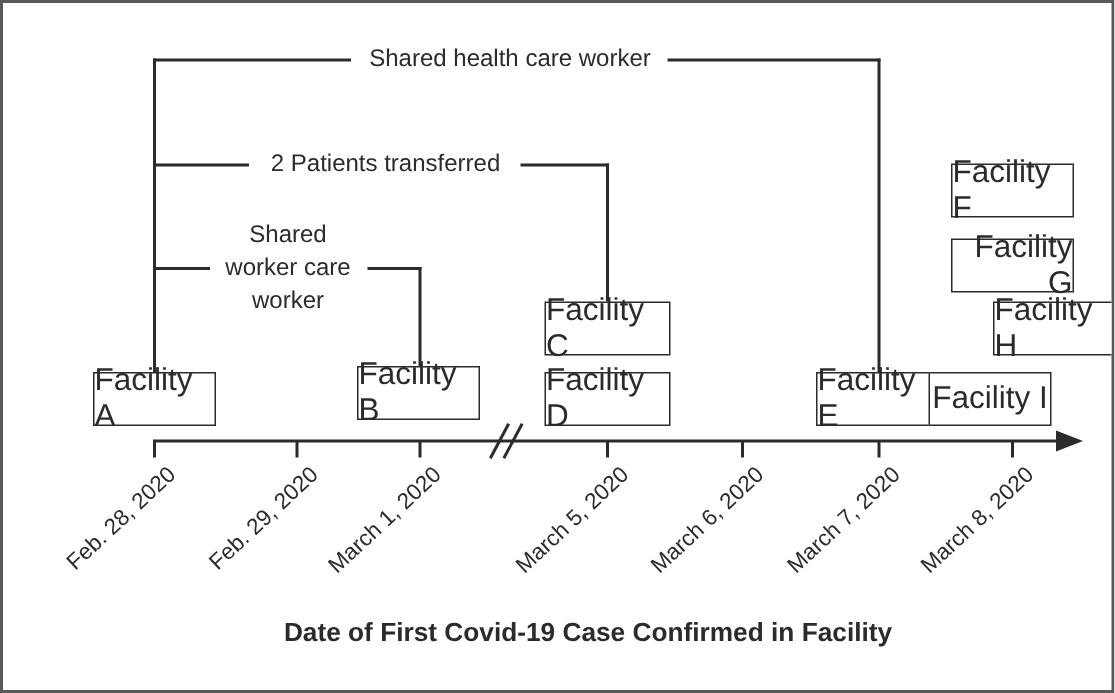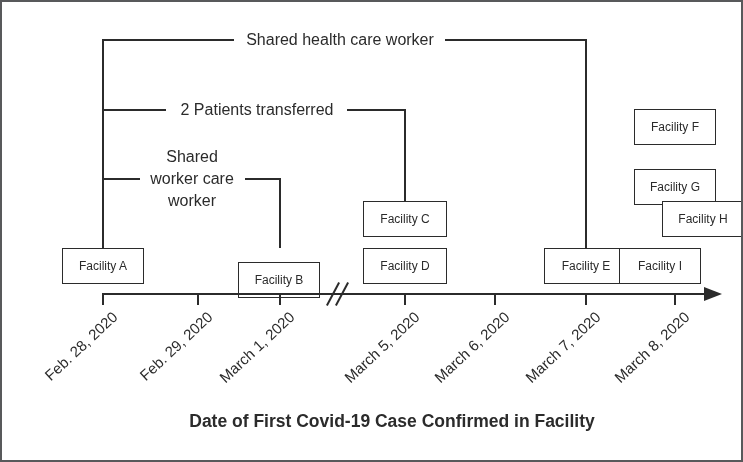--- a/index.html
+++ b/index.html
@@ -34,29 +34,29 @@
   }
   .lab-top { left:230px; top:28px;  width:216px; }
   .lab-mid { left:160px; top:98px;  width:190px; }
   .lab-low { left:130px; top:144px; width:120px; line-height:22px; white-space:normal; }
   
   .fbox {
     position:absolute; box-sizing:border-box;
     width:82px; height:36px;
     border:1.5px solid #2b2b2b; background:#fff;
     display:flex; align-items:center; justify-content:center;
-    font-size:12px;
+    font-size:21px;
   }
   .f-a { left:60px;  top:246px; }
-  .f-b { left:236px; top:260px; }
+  .f-b { left:236px; top:242px; }
   .f-c { left:361px; top:199px; width:84px; }
   .f-d { left:361px; top:246px; width:84px; }
   .f-e { left:542px; top:246px; width:84px; }
   .f-f { left:632px; top:107px; }
-  .f-g { left:632px; top:167px; }
+  .f-g { left:632px; top:157px;text-align:right; }
   .f-h { left:660px; top:199px; }
   .f-i { left:617px; top:246px; }
   
   .axis { left:100px; top:291px; width:604px; height:2px; background:#2b2b2b; position:absolute; }
   .arrowhead {
     position:absolute; left:702px; top:285px;
     width:0; height:0;
     border-left:18px solid #2b2b2b;
     border-top:7px solid transparent;
     border-bottom:7px solid transparent;

